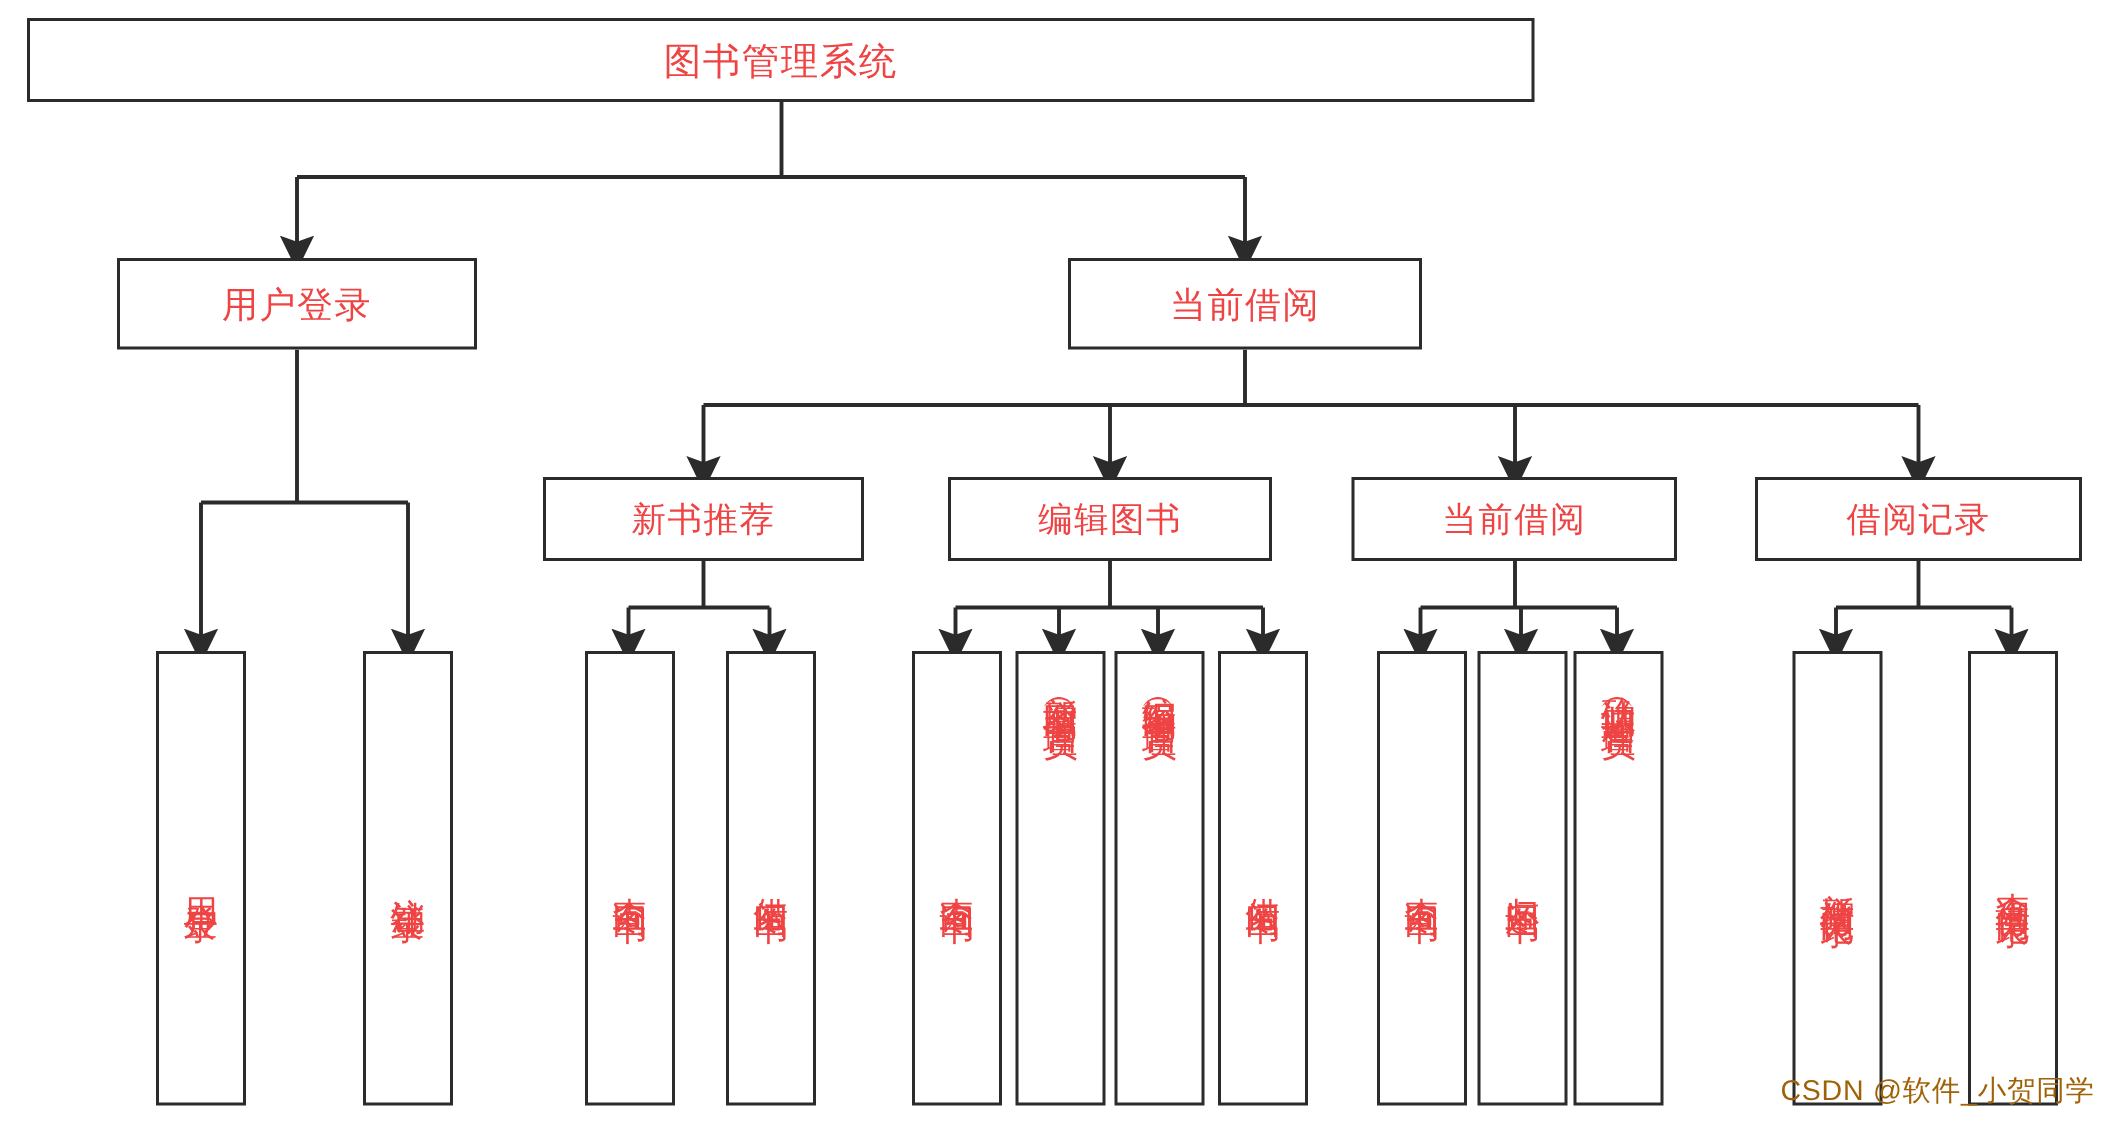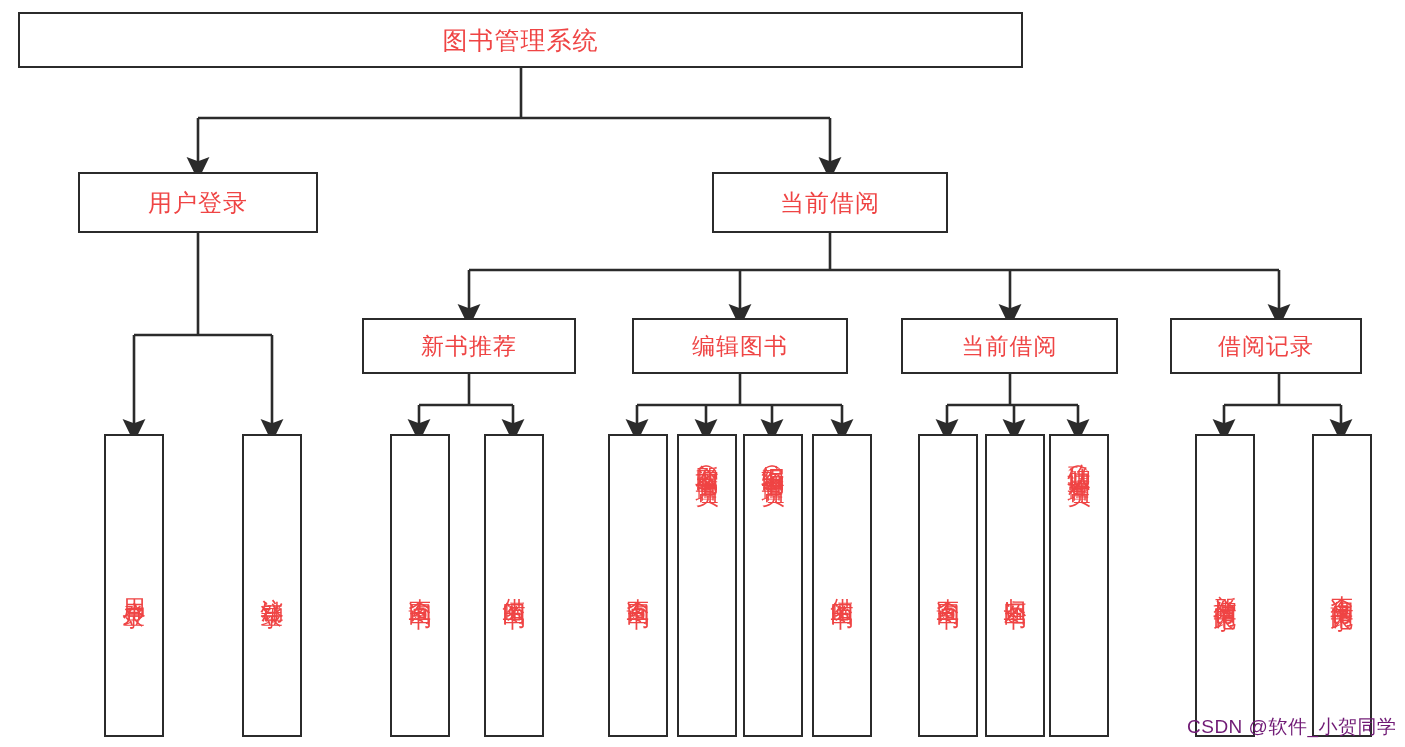--- a/index.html
+++ b/index.html
@@ -62,21 +62,21 @@
   }
   .node.leaf.midpad {
     align-items: center;
     padding-top: 0;
   }
   .watermark {
     position: absolute;
     left: 1187px;
     top: 714px;
     font-size: 19px;
-    color: #701a75;
+    color: #a16207;
     white-space: nowrap;
     letter-spacing: 0.5px;
   }
 </style>
 </head>
 <body>
 
 <div id="canvas">
 
   <svg id="wires" viewBox="0 0 1405 747" xmlns="http://www.w3.org/2000/svg">
@@ -142,21 +142,21 @@
 
   <div class="node lvl2" style="left:362px; top:318px; width:214px; height:56px;">
     <span>新书推荐</span>
   </div>
   <div class="node lvl2" style="left:632px; top:318px; width:216px; height:56px;">
     <span>编辑图书</span>
   </div>
   <div class="node lvl2" style="left:901px; top:318px; width:217px; height:56px;">
     <span>当前借阅</span>
   </div>
-  <div class="node lvl2" style="left:1170px; top:318px; width:192px; height:56px;">
+  <div class="node lvl2" style="left:1170px; top:318px; width:218px; height:56px;">
     <span>借阅记录</span>
   </div>
 
   <div class="node leaf midpad" style="left:104px; top:434px; width:60px; height:303px;">
     <span class="vtext">用户登录</span>
   </div>
   <div class="node leaf midpad" style="left:242px; top:434px; width:60px; height:303px;">
     <span class="vtext">注销登录</span>
   </div>
 

